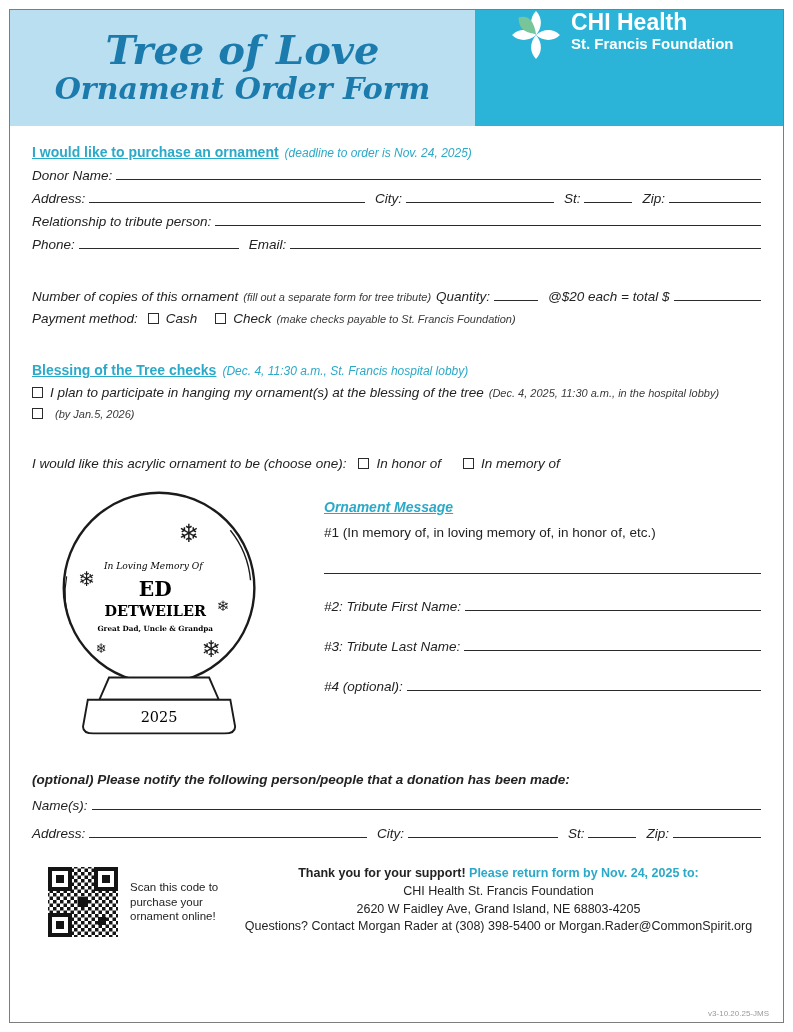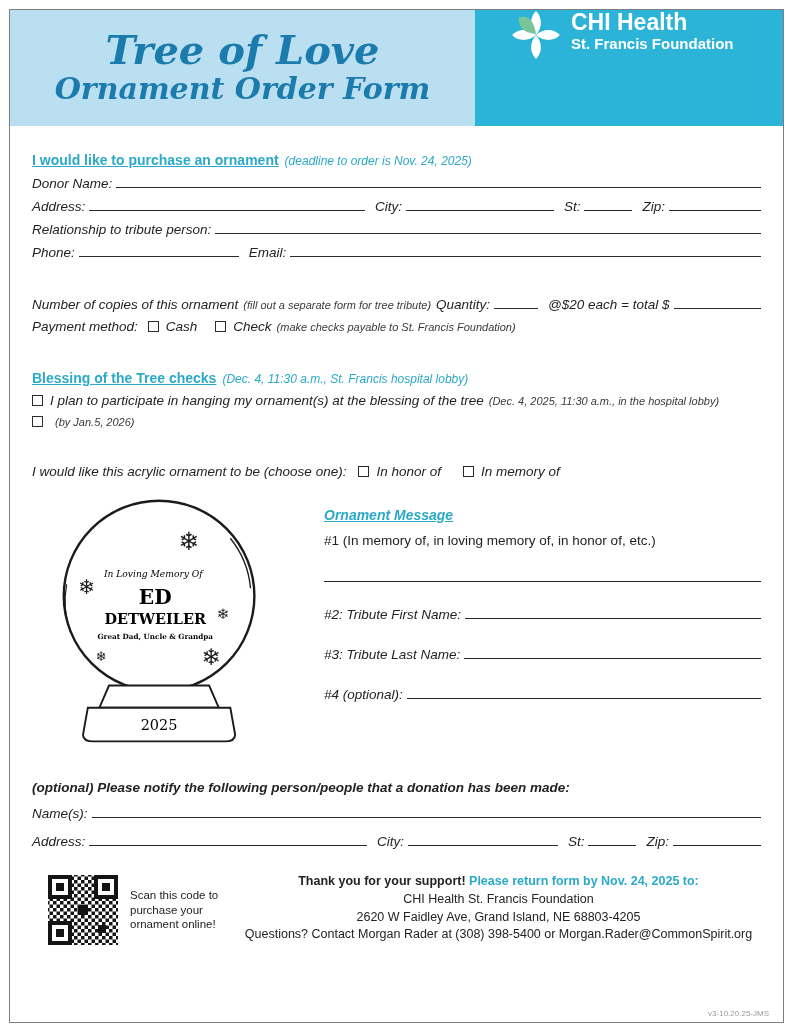--- a/index.html
+++ b/index.html
@@ -13,21 +13,21 @@
   .hdr-left { flex:1 1 auto; background:#b9dff1; display:flex; flex-direction:column; justify-content:center; align-items:center; }
   .hdr-right { width:308px; background:#2bb4d8; display:flex; padding-left:36px; }
   .script { font-family:"DejaVu Serif", serif; font-style:italic; font-weight:bold; color:#1c7bad; }
   .title1 { font-size:40px; line-height:1.05; }
   .title2 { font-size:30px; line-height:1.2; }
   .brand-text { margin-left:10px; color:#fff; }
   .brand-name { font-size:23px; font-weight:bold; line-height:1.1; }
   .brand-sub { font-size:15px; font-weight:bold; }
 
   
-  .main { padding:16px 22px 0 22px; font-size:13.5px; }
+  .main { padding:8px 22px 0 22px; font-size:13.5px; }
   .sec-head { font-weight:bold; text-decoration:underline; color:#2ba9c8; font-size:14px; }
   .sec-note { color:#2ba9c8; font-style:italic; font-size:12px; margin-left:6px; }
   .row { display:flex; align-items:baseline; margin:7px 0; }
   .lbl { white-space:nowrap;font-style:italic; }
   .blank { display:inline-block; border-bottom:1.2px solid #2b2b2b; height:13px; margin-left:4px; }
   .grow { flex:1 1 auto; min-width:24px; }
   .ml { margin-left:10px; }
   .note { font-style:italic; font-size:11px; color:#3a3a3a; margin:0 5px; }
   .cb { width:11px; height:11px; border:1.6px solid #2b2b2b; display:inline-block; margin-right:7px; position:relative; top:1px; flex:0 0 auto; } .gap-lg { height:22px; }
   .bold { font-weight:bold; }

